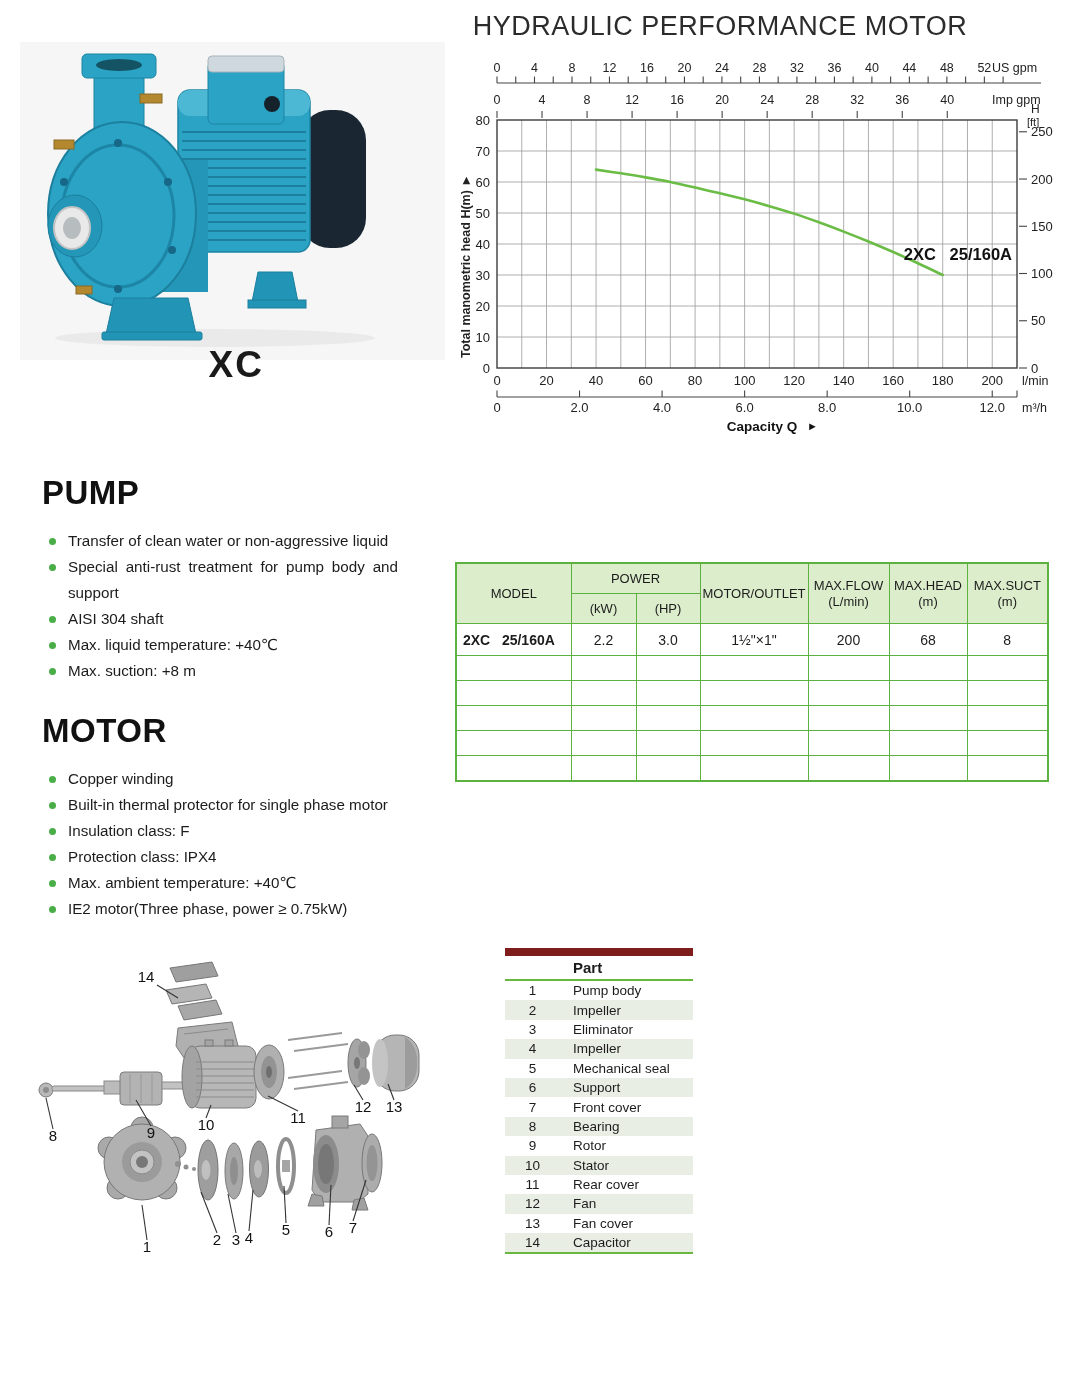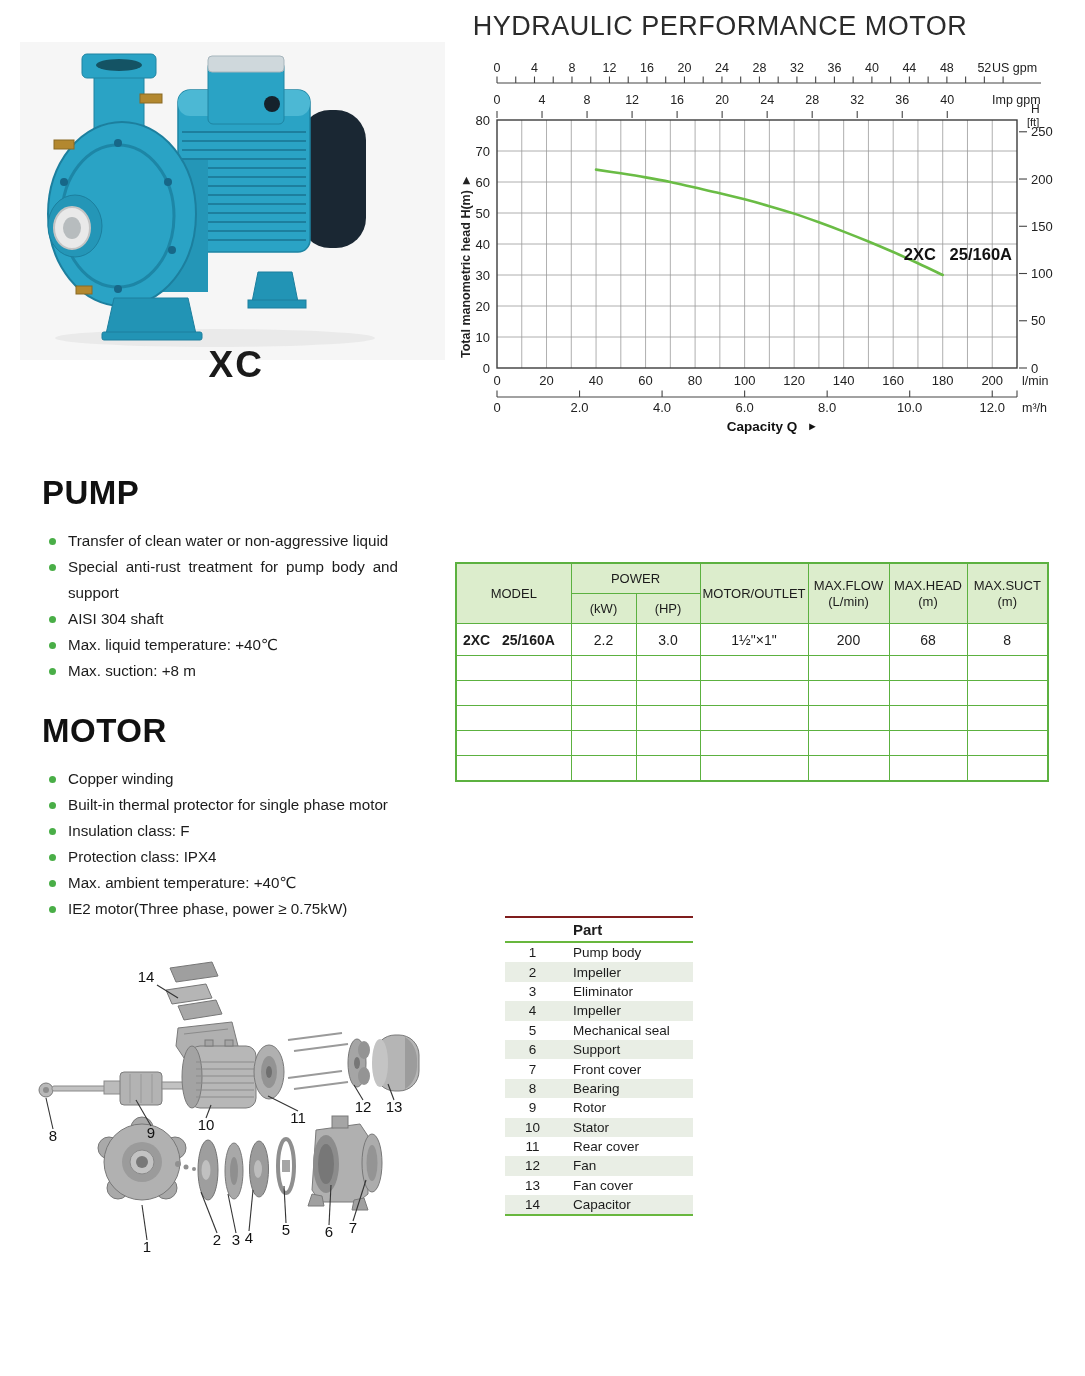--- a/index.html
+++ b/index.html
@@ -29,21 +29,21 @@
   table.spec-table{position:absolute;left:455px;top:562px;width:592px;border-collapse:collapse;
                    table-layout:fixed;font-size:13px;color:#1c1c1c;border:2px solid #5cb140;}
   table.spec-table th,table.spec-table td{border:1px solid #5cb140;text-align:center;vertical-align:middle;
                    padding:0;overflow:hidden;}
   table.spec-table th{background:#dcedcc;font-weight:normal;height:29px;}
   table.spec-table th.pre{white-space:pre-line;line-height:16px;}
   table.spec-table td{background:#fff;height:31px;font-size:14px;}
   table.spec-table td.model{font-weight:bold;font-size:14px;text-align:left;padding-left:6px;white-space:pre;}
   table.spec-table tr.empty td{height:24px;}
 
-  .parts{position:absolute;left:505px;top:916px;width:188px;border-top:2px solid #7f1d1d;
+  .parts{position:absolute;left:505px;top:948px;width:188px;border-top:8px solid #7f1d1d;
          border-bottom:2px solid #68b73e;font-size:13.5px;}
   .parts-head{display:flex;align-items:center;height:23px;border-bottom:2px solid #68b73e;
               font-weight:bold;font-size:15px;}
   .prow{display:flex;align-items:center;height:19.4px;}
   .prow.stripe{background:#e9eee5;}
   .pnum{width:55px;text-align:center;flex:none;}
   .pname{flex:1;padding-left:13px;text-align:left;}
 </style>
 </head>
 <body>

